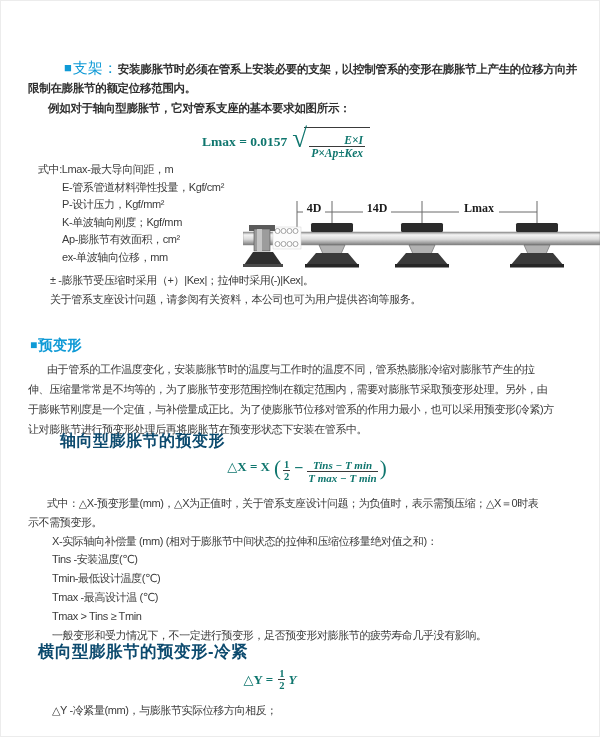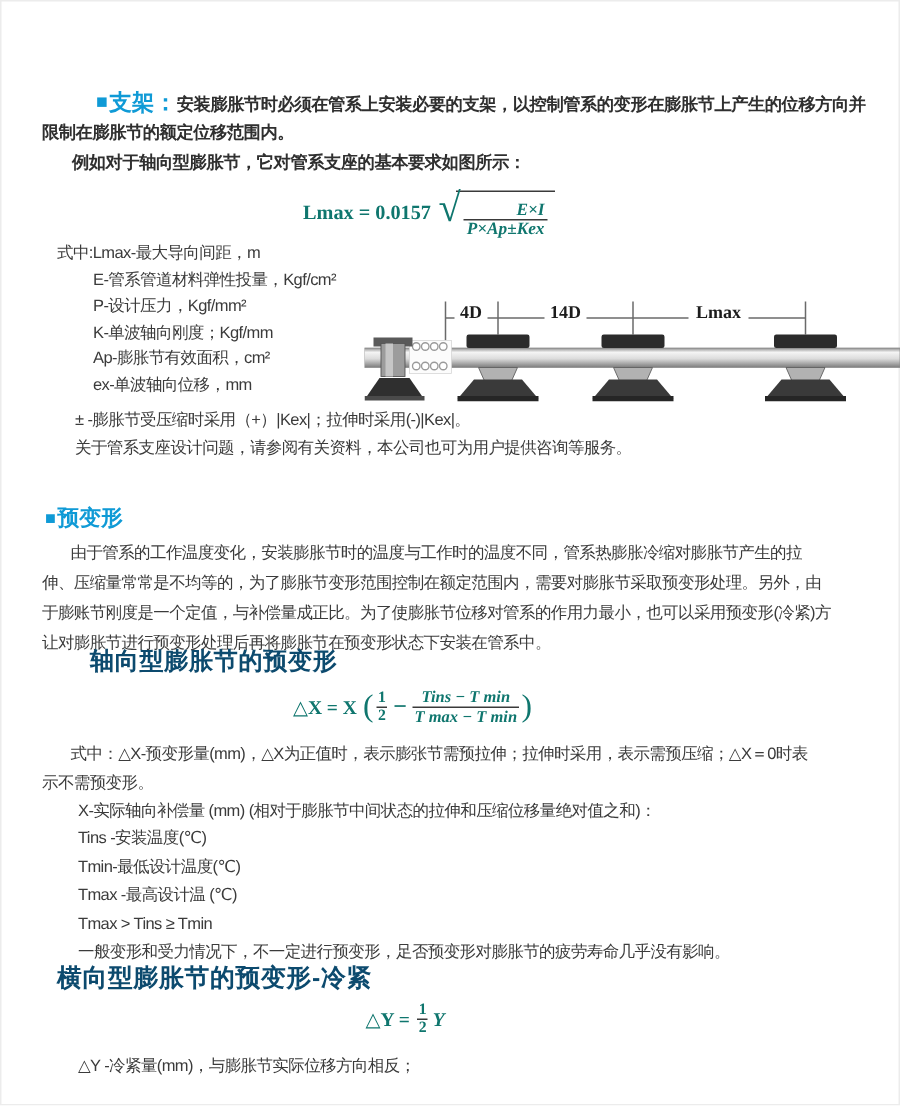--- a/index.html
+++ b/index.html
@@ -9,38 +9,38 @@
     box-shadow: inset 0 0 0 1px #ececec;
   }
   .abs{position:absolute;}
   .nowrap{white-space:nowrap;}
   .title{
     left:0;top:13px;width:600px;text-align:center;
     font-size:21px;font-weight:700;color:#1d1d1d;letter-spacing:1px;
   }
   .accent{color:#0f9ad6;}
   .sq{font-size:13px;vertical-align:1px;margin-right:1px;}
-  .sec-label{font-size:15px;font-weight:700;}
+  .sec-label{font-size:15px;font-weight:400;}
   .body-bold{font-size:11.5px;font-weight:700;color:#2f2f2f;letter-spacing:-0.3px;}
   .body-txt{font-size:11px;font-weight:400;color:#3b3b3b;letter-spacing:-0.4px;}
   .ln{line-height:20px;white-space:nowrap;}
   .defs .ln{line-height:17.5px;}
   .indent1{padding-left:19px;}
   .indent2{padding-left:24px;}
   
   .formula{font-family:"Liberation Serif","DejaVu Serif",serif;color:#0f766e;}
   .f1{left:0;top:124px;width:600px;display:flex;justify-content:center;align-items:center;padding-right:28px;box-sizing:border-box;}
   .f1 .lhs{font-weight:700;font-size:13.5px;margin-right:5px;}
   .radical{display:inline-flex;align-items:flex-start;}
   .rsign{font-size:27px;line-height:27px;font-weight:400;margin-right:-3px;transform:translateY(1px);}
   .rbody{border-top:1.5px solid #3a3a3a;padding:2px 5px 0 5px;margin-top:3px;}
   .frac{display:inline-flex;flex-direction:column;text-align:right;font-style:italic;font-size:11.5px;font-weight:600;}
   .frac .den{border-top:1px solid #3a3a3a;padding:0 2px;}
   .frac .num{padding:0 2px;}
-  .f2{left:0;top:459px;width:552px;display:flex;justify-content:center;align-items:center;}
+  .f2{left:0;top:459px;width:552px;display:flex;justify-content:center;align-items:flex-start;padding-left:32px;}
   .f2 .lhs{font-weight:700;font-size:13px;margin-right:2px;}
   .paren{font-size:21px;font-weight:400;line-height:21px;margin:0 2px;transform:translateY(-1px);}
   .sfrac{display:inline-flex;flex-direction:column;text-align:center;font-size:10.5px;font-weight:600;vertical-align:middle;}
   .sfrac .den{border-top:1px solid #3a3a3a;padding:0 1px;}
   .ital{font-style:italic;}
   .minus{margin:0 4px;font-weight:600;}
   .f3{left:0;top:668px;width:540px;display:flex;justify-content:center;align-items:center;}
   .f3 .lhs{font-weight:700;font-size:13px;margin-right:5px;}
   .f3 .rhs{font-weight:700;font-size:13px;font-style:italic;margin-left:3px;}
   .sub-heading{font-size:16px;font-weight:700;color:#0c4a6e;letter-spacing:0.5px;}
@@ -172,21 +172,21 @@
     </span>
     <span class="minus">−</span>
     <span class="sfrac ital" style="font-size:11px;">
       <span class="num">Tins − T min</span>
       <span class="den">T max − T min</span>
     </span>
     <span class="paren">)</span>
   </div>
 
   <div class="abs body-txt" style="left:28px;top:494px;">
-    <div class="ln indent1" style="line-height:18.8px;">式中：△X-预变形量(mm)，△X为正值时，表示膨张节需预拉伸；拉伸时采用，表示需预压缩；△X＝0时表</div>
+    <div class="ln indent1" style="line-height:18.8px;">式中：△X-预变形量(mm)，△X为正值时，关于管系支座设计问题；为负值时，表示需预压缩；△X＝0时表</div>
     <div class="ln" style="line-height:18.8px;">示不需预变形。</div>
     <div class="ln indent2" style="line-height:18.8px;">X-实际轴向补偿量 (mm) (相对于膨胀节中间状态的拉伸和压缩位移量绝对值之和)：</div>
     <div class="ln indent2" style="line-height:18.8px;">Tins -安装温度(℃)</div>
     <div class="ln indent2" style="line-height:18.8px;">Tmin-最低设计温度(℃)</div>
     <div class="ln indent2" style="line-height:18.8px;">Tmax -最高设计温 (℃)</div>
     <div class="ln indent2" style="line-height:18.8px;">Tmax &gt; Tins ≥ Tmin</div>
     <div class="ln indent2" style="line-height:18.8px;">一般变形和受力情况下，不一定进行预变形，足否预变形对膨胀节的疲劳寿命几乎没有影响。</div>
   </div>
 
   <div class="abs nowrap sub-heading" style="left:38px;top:641px;font-size:16.5px;">横向型膨胀节的预变形-冷紧</div>

